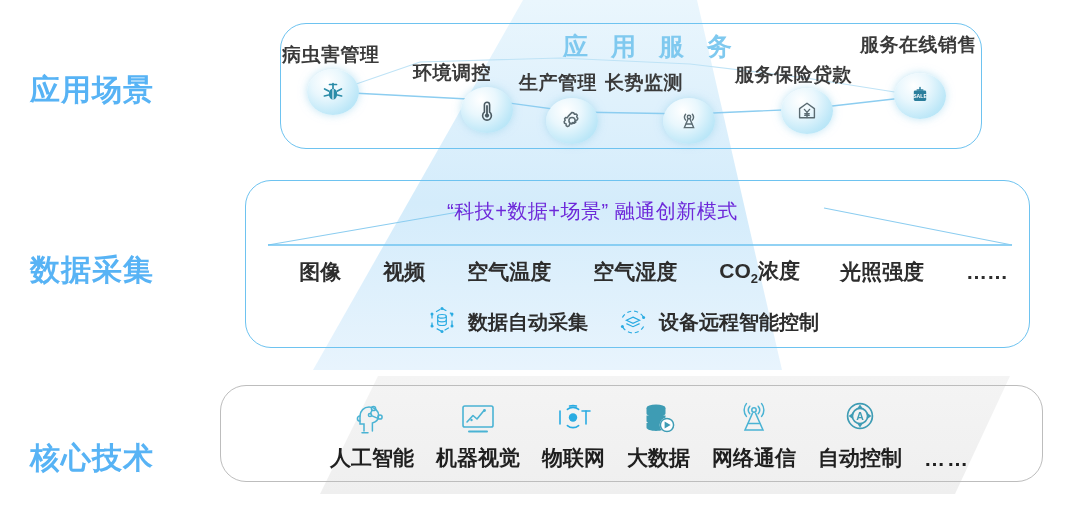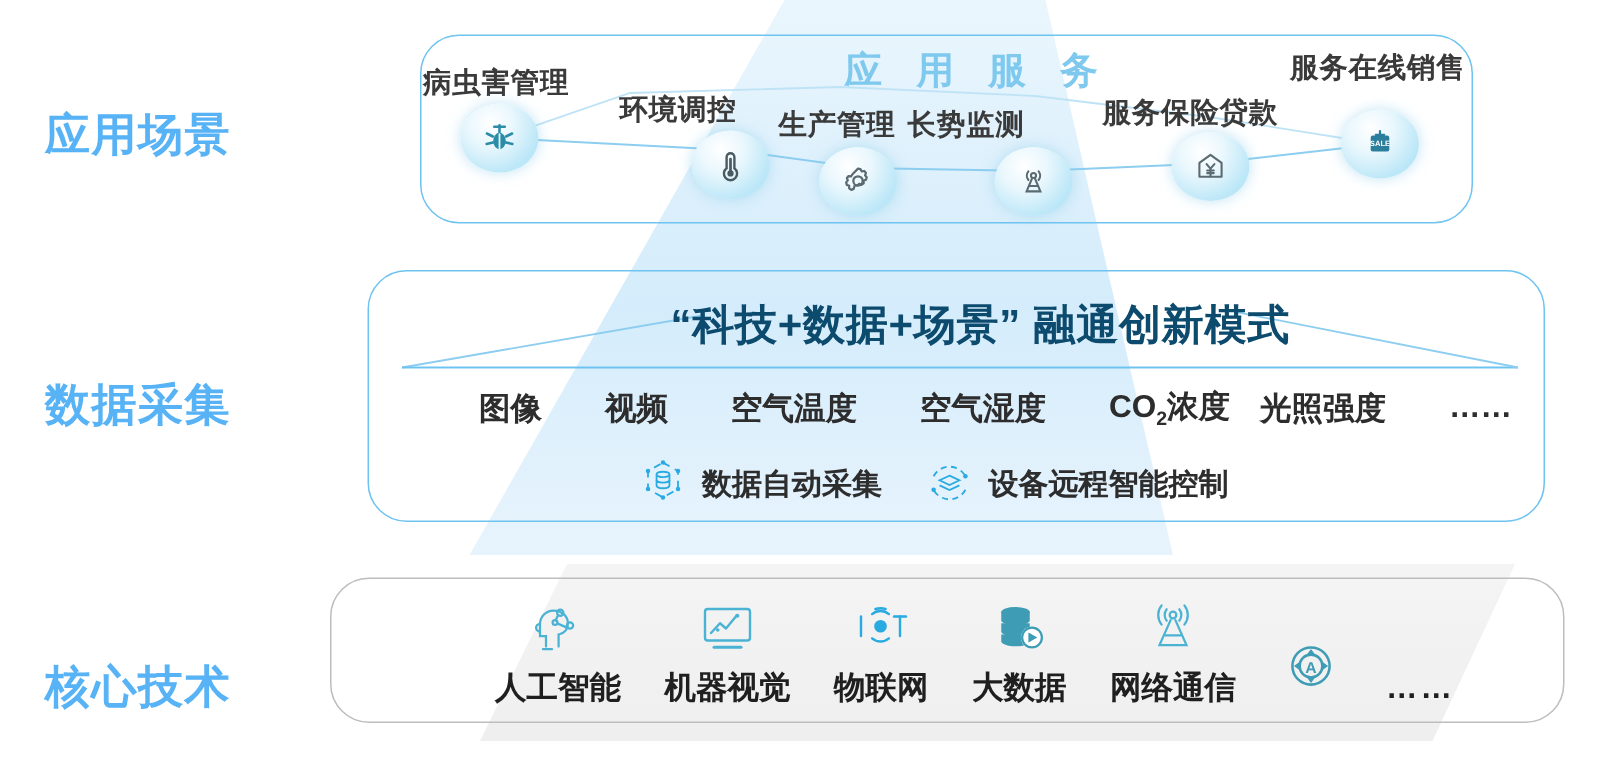--- a/index.html
+++ b/index.html
@@ -31,22 +31,22 @@
           background:radial-gradient(ellipse at 38% 28%,#ffffff 0%,#e9f7fd 34%,#bfe8f8 70%,#a5dff5 100%);
           box-shadow:0 0 9px rgba(140,205,235,.55);
           display:flex;align-items:center;justify-content:center;}
   .bubble svg{display:block;}
 
   
   #app-service-title{position:absolute;left:563px;top:30px;font-size:25px;font-weight:bold;
         color:#7fc9ef;letter-spacing:8px;white-space:nowrap;}
 
   
-  #data-headline{position:absolute;left:447px;top:198px;font-size:28px;font-weight:bold;
-        color:#0c4a6e;letter-spacing:0.5px;white-space:nowrap;}
+  #data-headline{position:absolute;left:447px;top:198px;font-size:20px;font-weight:normal;
+        color:#6d28d9;letter-spacing:0.5px;white-space:nowrap;}
 
   
   #data-items{position:absolute;left:268px;top:256px;width:740px;height:32px;
         display:flex;align-items:center;justify-content:flex-end;}
   #data-items .ditem{font-size:21px;font-weight:bold;color:#2d2d2d;white-space:nowrap;}
   #data-items .ditem sub{font-size:13px;font-weight:bold;}
 
   
   #data-features{position:absolute;left:425px;top:303px;height:38px;
         display:flex;align-items:center;gap:14px;}
@@ -162,21 +162,21 @@
   <polyline points="1012,245 824,208" fill="none" stroke="#8ccdf0" stroke-width="1.2"></polyline>
 </svg>
 
 <div id="data-headline">“科技+数据+场景” 融通创新模式</div>
 
 <div id="data-items">
   <div class="ditem" style="margin-right:42px;">图像</div>
   <div class="ditem" style="margin-right:42px;">视频</div>
   <div class="ditem" style="margin-right:42px;">空气温度</div>
   <div class="ditem" style="margin-right:42px;">空气湿度</div>
-  <div class="ditem" style="margin-right:20px;"><span>CO</span><sub>2</sub><span>浓度</span></div>
+  <div class="ditem" style="margin-right:40px;"><span>CO</span><sub>2</sub><span>浓度</span></div>
   <div class="ditem" style="margin-right:42px;">光照强度</div>
   <div class="ditem">……</div>
 </div>
 
 <div id="data-features">
   <div class="feat">
     <svg width="34" height="34" viewBox="0 0 34 34" fill="none" stroke="#29abe2" stroke-width="1.2">
       <path d="M17 3.4l10 5.6v12l-10 5.6-10-5.6v-12z" stroke-dasharray="5 4"></path>
       <circle cx="17" cy="3.4" r="1.5" fill="#29abe2" stroke="none"></circle>
       <circle cx="27" cy="9" r="1.5" fill="#29abe2" stroke="none"></circle>
@@ -286,16 +286,17 @@
         <circle cx="21" cy="18" r="7.6"></circle>
         <g fill="#3e9cb4" stroke="none">
           <path d="M21 6.6l3.2 4.4h-6.4z"></path>
           <path d="M21 29.4l-3.2-4.4h6.4z"></path>
           <path d="M9.6 18l4.4-3.2v6.4z"></path>
           <path d="M32.4 18l-4.4 3.2v-6.4z"></path>
         </g>
         <text x="21" y="22.4" font-size="10.5" font-family="Liberation Sans, sans-serif" font-weight="bold" fill="#3e9cb4" stroke="none" text-anchor="middle">A</text>
       </svg>
     </div>
+    <div class="tech-name">自动控制</div>
   </div>
 
   <div class="ellipsis-cell">……</div>
 </div>
 
 </body></html>

